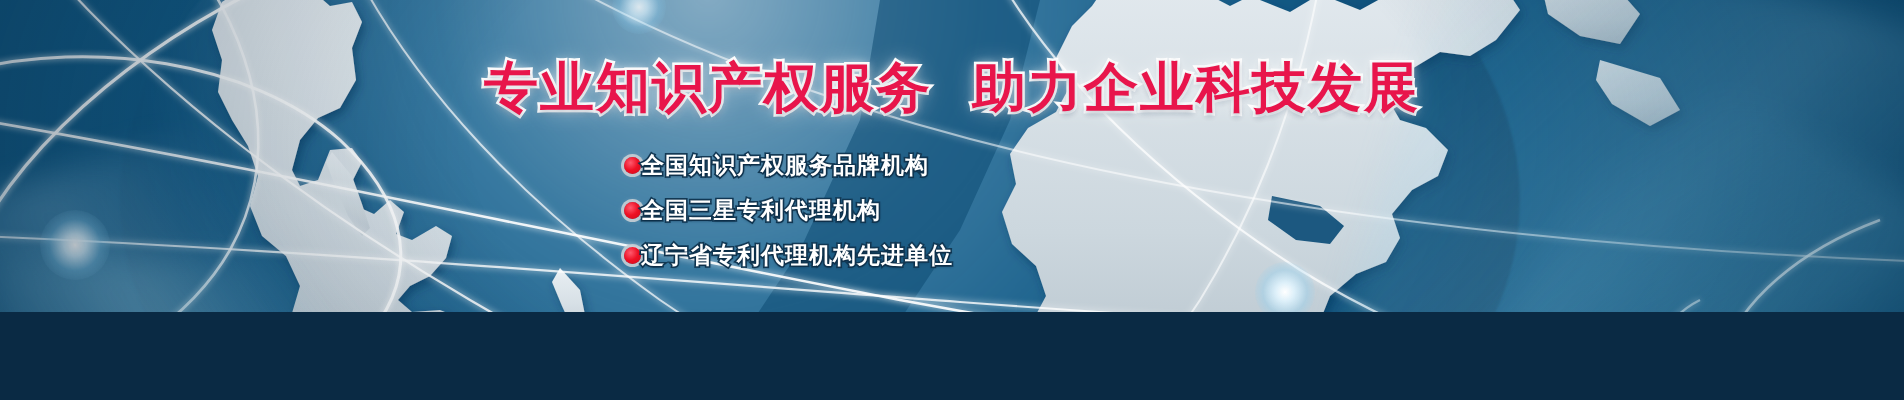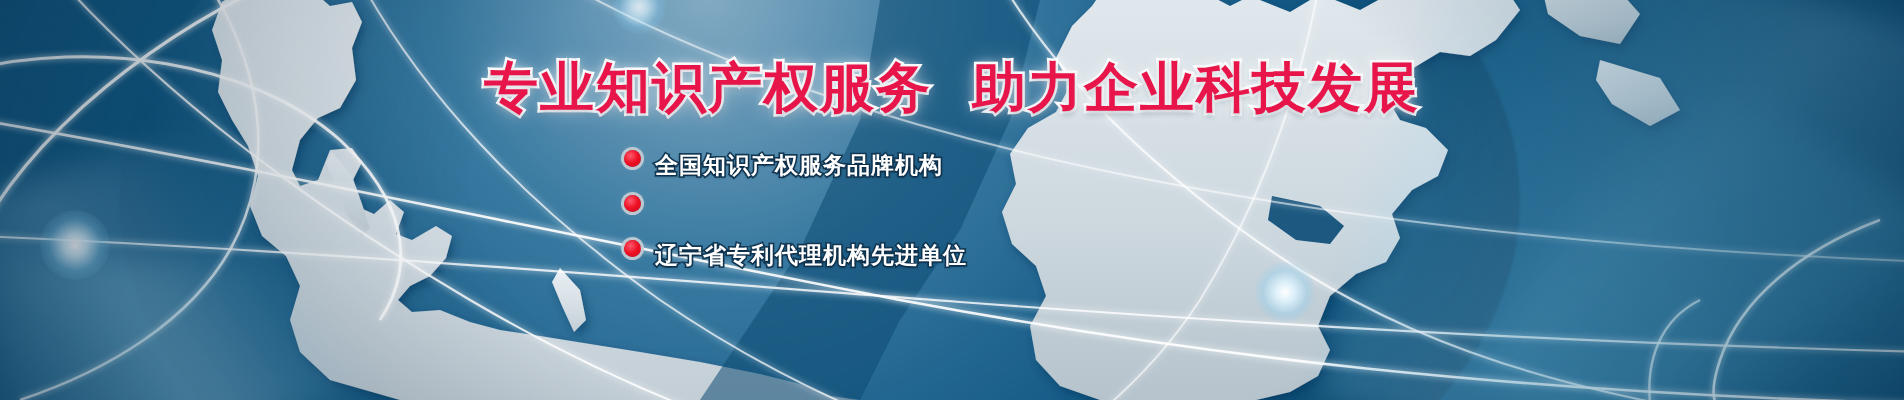--- a/index.html
+++ b/index.html
@@ -2,21 +2,21 @@
 <html><head>
 <meta charset="utf-8">
 <title>Banner</title>
 <style>
   html,body{margin:0;padding:0;background:#0a2a44;}
   body{font-family:"DejaVu Sans","Liberation Sans",sans-serif;}
 
   .banner{
     position:relative;
     width:1904px;
-    height:400px;
+    height:312px;
     overflow:hidden;
     background:#125a85;
     font-family:Liberation Serif, serif;
   }
 
   
   .bg-base{
     position:absolute; inset:0;
     background:
       radial-gradient(ellipse 900px 520px at 52% 10%, rgba(205,225,240,0.95) 0%, rgba(150,195,225,0.55) 28%, rgba(40,110,160,0.12) 58%, rgba(0,0,0,0) 74%),
@@ -98,21 +98,22 @@
   .bullets{
     position:absolute;
     left:624px;
     top:150px;
     display:flex;
     flex-direction:column;
     gap:15px;
   }
   .bullet-row{
     display:flex;
-    gap:14px;
+    align-items:center;
+    gap:0;
     height:30px;
   }
   .bullet-dot{
     flex:0 0 auto;
     width:17px;height:17px;
     border-radius:50%;
     background:radial-gradient(circle at 38% 34%, #ff5a6e 0%, #ee1024 48%, #cf0a1c 100%);
     box-shadow:
       0 0 0 3px rgba(196,205,212,0.92),
       0 0 6px rgba(255,255,255,.45);
@@ -236,20 +237,21 @@
       <span>专业知识产权服务</span><span class="gap"></span><span>助力企业科技发展</span>
     </div>
 
     <div class="bullets">
       <div class="bullet-row">
         <span class="bullet-dot"></span>
         <span class="bullet-text">全国知识产权服务品牌机构</span>
       </div>
       <div class="bullet-row">
         <span class="bullet-dot"></span>
+        <span class="bullet-text">全国三星专利代理机构</span>
       </div>
       <div class="bullet-row">
         <span class="bullet-dot"></span>
         <span class="bullet-text">辽宁省专利代理机构先进单位</span>
       </div>
     </div>
 
   </div>
 </div>
 

